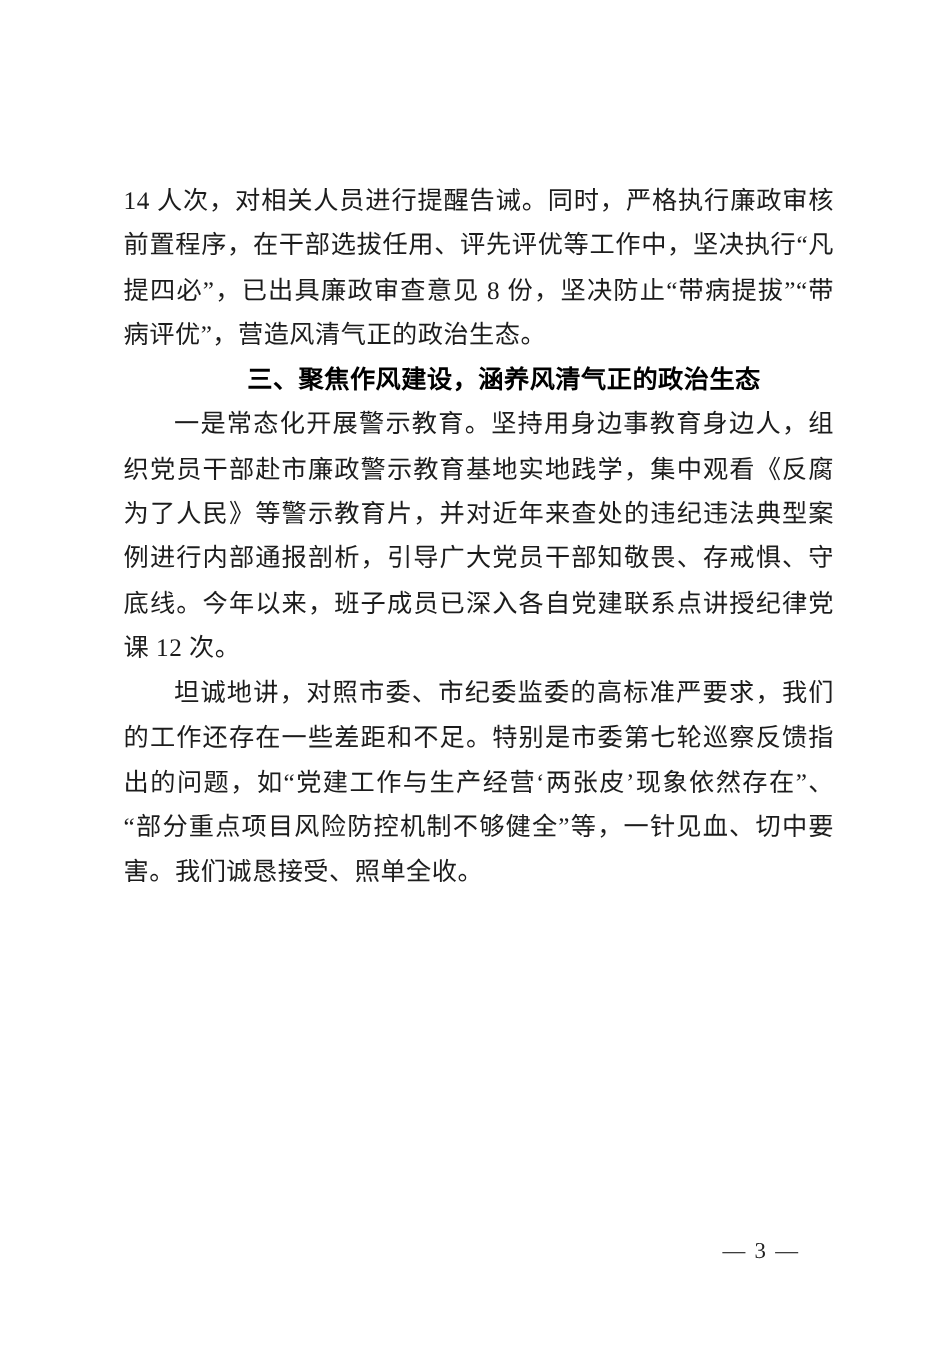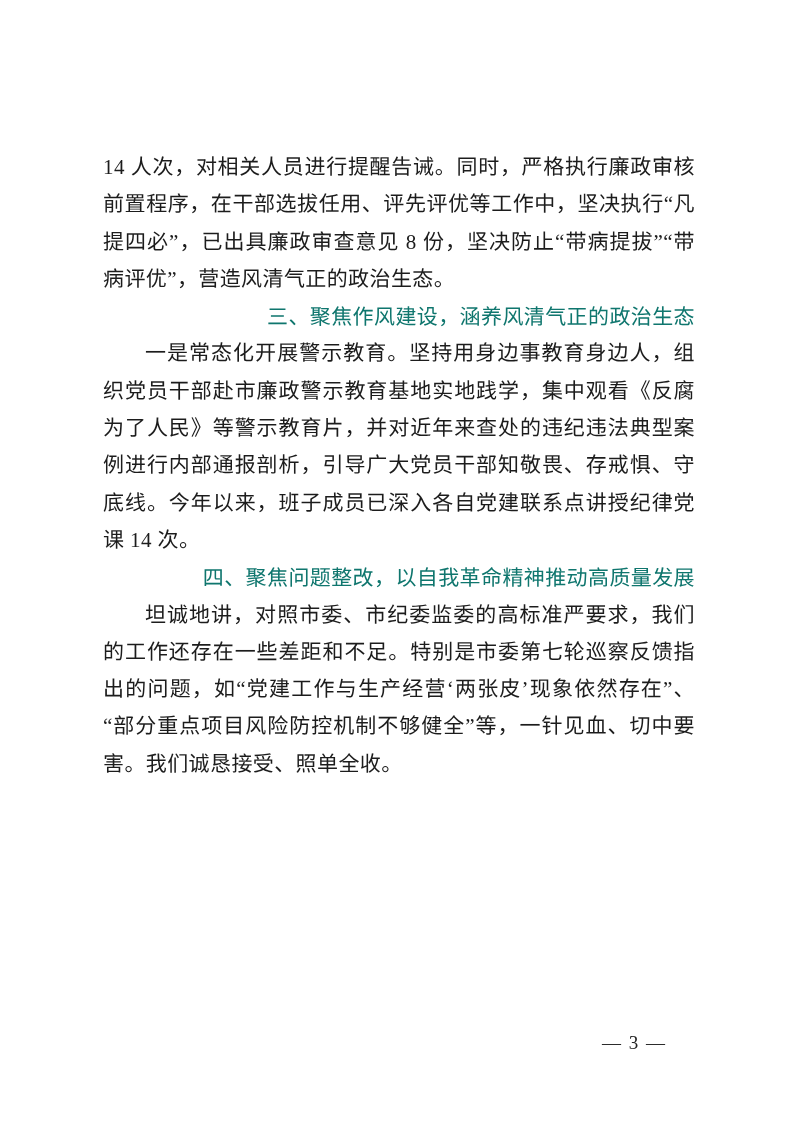--- a/index.html
+++ b/index.html
@@ -32,44 +32,43 @@
   .para {
     font-family: "Liberation Serif", "DejaVu Serif", serif;
     text-align: justify;
     text-indent: 2em;
   }
   .para.continuation {
     text-indent: 0;
   }
   .heading {
     font-family: "Liberation Sans", "DejaVu Sans", sans-serif;
-    font-weight: 400;
+    font-weight: 700;
     text-indent: 2em;
-    text-align: right;
-    color: #0f766e;
+    text-align: center;
+    color: #000000;
   }
   .page-footer {
     position: absolute;
     top: 1031px;
     right: 128px;
     font-family: "Liberation Serif", "DejaVu Serif", serif;
     font-size: 19px;
     line-height: 24px;
     color: #222222;
     word-spacing: 3px;
   }
 </style>
 </head>
 <body>
 
 <div class="page">
   <main class="content">
     <p class="para continuation">14 人次，对相关人员进行提醒告诫。同时，严格执行廉政审核前置程序，在干部选拔任用、评先评优等工作中，坚决执行“凡提四必”，已出具廉政审查意见 8 份，坚决防止“带病提拔”“带病评优”，营造风清气正的政治生态。</p>
     <h2 class="heading">三、聚焦作风建设，涵养风清气正的政治生态</h2>
-    <p class="para">一是常态化开展警示教育。坚持用身边事教育身边人，组织党员干部赴市廉政警示教育基地实地践学，集中观看《反腐为了人民》等警示教育片，并对近年来查处的违纪违法典型案例进行内部通报剖析，引导广大党员干部知敬畏、存戒惧、守底线。今年以来，班子成员已深入各自党建联系点讲授纪律党课 14 次。</p>
-    <h2 class="heading">四、聚焦问题整改，以自我革命精神推动高质量发展</h2>
+    <p class="para">一是常态化开展警示教育。坚持用身边事教育身边人，组织党员干部赴市廉政警示教育基地实地践学，集中观看《反腐为了人民》等警示教育片，并对近年来查处的违纪违法典型案例进行内部通报剖析，引导广大党员干部知敬畏、存戒惧、守底线。今年以来，班子成员已深入各自党建联系点讲授纪律党课 12 次。</p>
     <p class="para">坦诚地讲，对照市委、市纪委监委的高标准严要求，我们的工作还存在一些差距和不足。特别是市委第七轮巡察反馈指出的问题，如“党建工作与生产经营‘两张皮’现象依然存在”、“部分重点项目风险防控机制不够健全”等，一针见血、切中要害。我们诚恳接受、照单全收。</p>
   </main>
 
   <footer class="page-footer">
     <span class="page-number">— 3 —</span>
   </footer>
 </div>
 
 </body></html>

